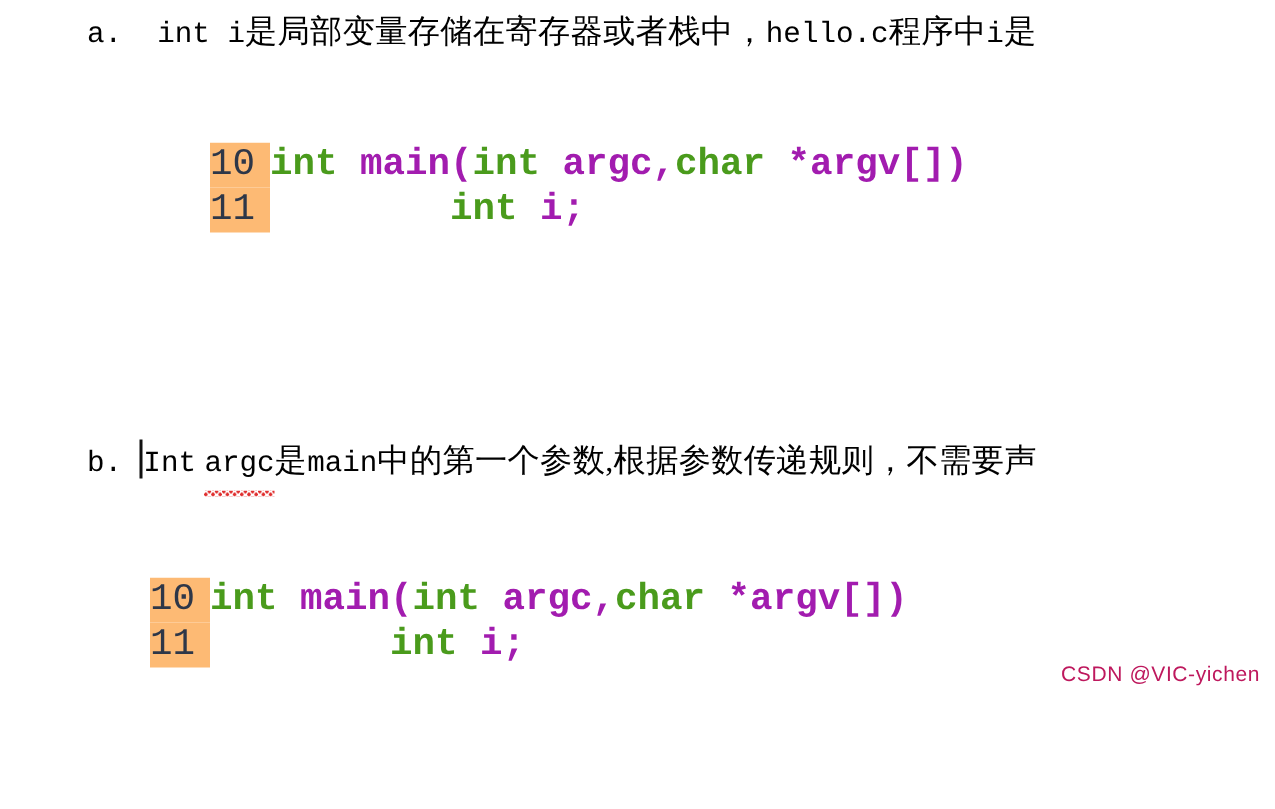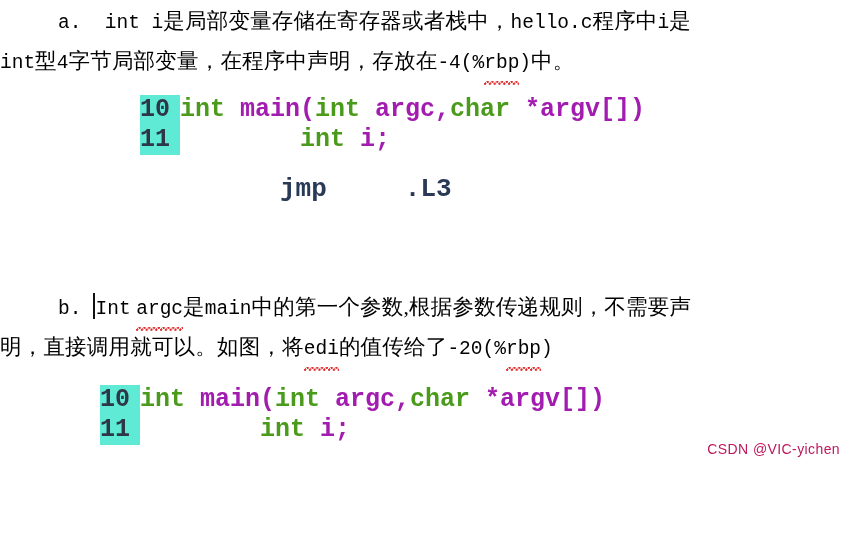--- a/index.html
+++ b/index.html
@@ -91,23 +91,23 @@
     font-size: 25px;
     line-height: 30px;
     height: 30px;
     display: flex;
     align-items: center;
   }
   .gutter {
     display: inline-block;
     width: 38px;
     text-align: left;
-    background: #5eead4;
+    background: #fdba74;
     color: #2e3748;
-    font-weight: bold;
+    font-weight: normal;
     font-size: 25px;
     padding-right: 2px;
   }
   .kw { color: #4a9b1c; font-weight: bold; }
   .plain { color: #a21caf; font-weight: bold; }
 
   
   .asm-line {
     font-size: 26px;
     line-height: 33px;
@@ -151,51 +151,44 @@
 </style>
 </head>
 <body>
 
 <div class="page">
 
   <div class="para para-a">
     <div>
       <span class="indent"></span><span class="mono-inline">a.</span><span class="mono-inline">&nbsp;&nbsp;<span>int i</span></span><span>是局部变量存储在寄存器或者栈中，</span><span class="mono-inline">hello.c</span><span>程序中</span><span class="mono-inline">i</span><span>是</span>
     </div>
-    <div>
-      <span class="mono-inline">int</span><span>型</span><span class="mono-inline">4</span><span>字节局部变量，在程序中声明，存放在</span><span class="mono-inline">-4(%</span><span class="mono-inline squiggle">rbp</span><span class="mono-inline">)</span><span>中。</span>
-    </div>
   </div>
 
   <div class="codeblock" id="codeblock-1">
 
     <div class="code-line src-line">
       <span class="gutter">10</span><span class="kw">int</span><span class="plain"> main(</span><span class="kw">int</span><span class="plain"> argc,</span><span class="kw">char</span><span class="plain"> *argv[])</span>
     </div>
 
     <div class="code-line src-line">
       <span class="gutter">11</span><span class="plain">        </span><span class="kw">int</span><span class="plain"> i;</span>
     </div>
 
     <div class="clip-row" style="height:18px;">
       <div class="asm-line asm-indent-instr" style="top:-16px;">call    exit</div>
     </div>
 
 
 
-    <div class="asm-line asm-indent-instr"><span>jmp</span><span>     </span><span>.L3</span></div>
   </div>
 
   <div class="para para-b">
     <div>
       <span class="indent-b"></span><span class="mono-inline">b.</span><span>&nbsp;&nbsp;</span><span class="caret"></span><span class="mono-inline">Int</span><span>&nbsp;</span><span class="mono-inline squiggle">argc</span><span>是</span><span class="mono-inline">main</span><span>中的第一个参数</span><span>,</span><span>根据参数传递规则，不需要声</span>
     </div>
-    <div>
-      <span>明，直接调用就可以。如图，将</span><span class="mono-inline squiggle">edi</span><span>的值传给了</span><span class="mono-inline">-20(%</span><span class="mono-inline squiggle">rbp</span><span class="mono-inline">)</span>
-    </div>
   </div>
 
   <div class="codeblock" id="codeblock-2">
 
     <div class="code-line src-line">
       <span class="gutter">10</span><span class="kw">int</span><span class="plain"> main(</span><span class="kw">int</span><span class="plain"> argc,</span><span class="kw">char</span><span class="plain"> *argv[])</span>
     </div>
 
     <div class="code-line src-line">
       <span class="gutter">11</span><span class="plain">        </span><span class="kw">int</span><span class="plain"> i;</span>

